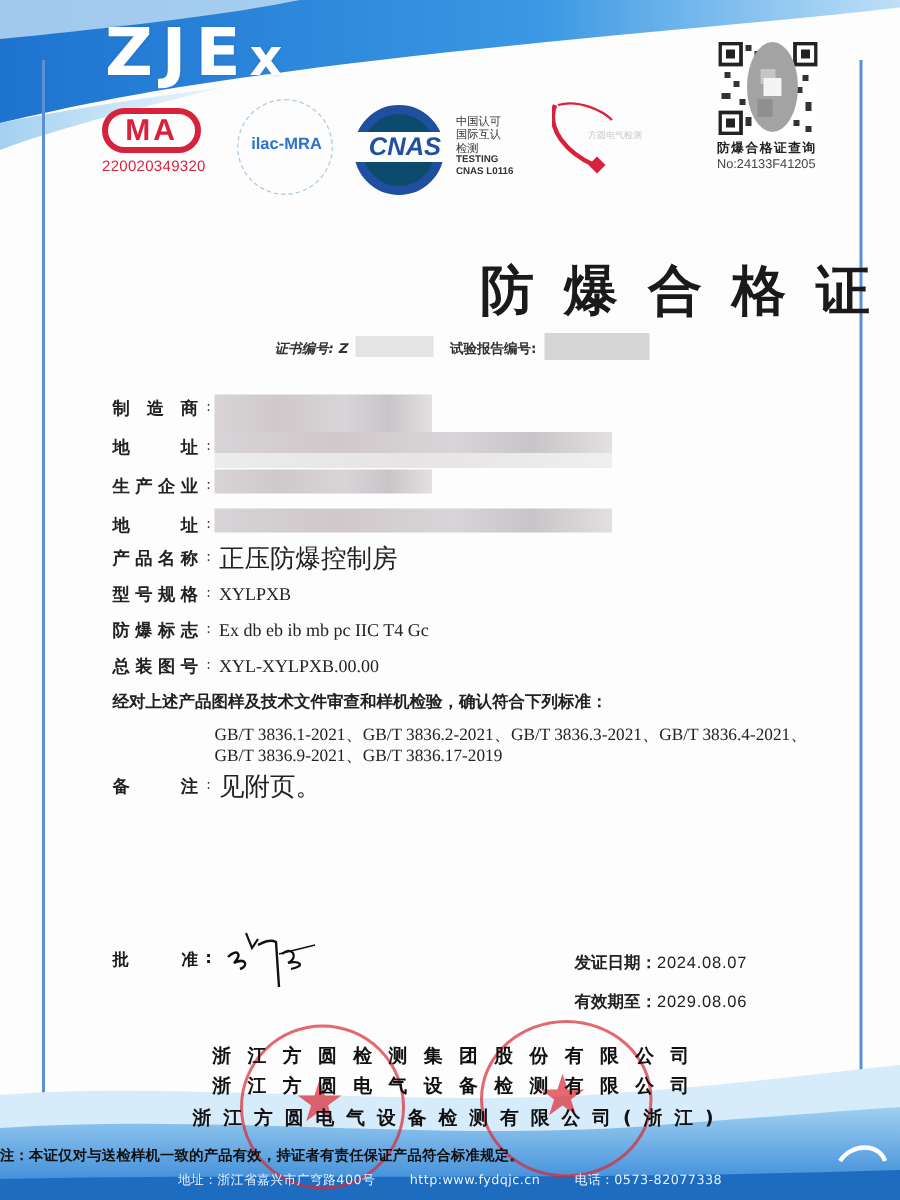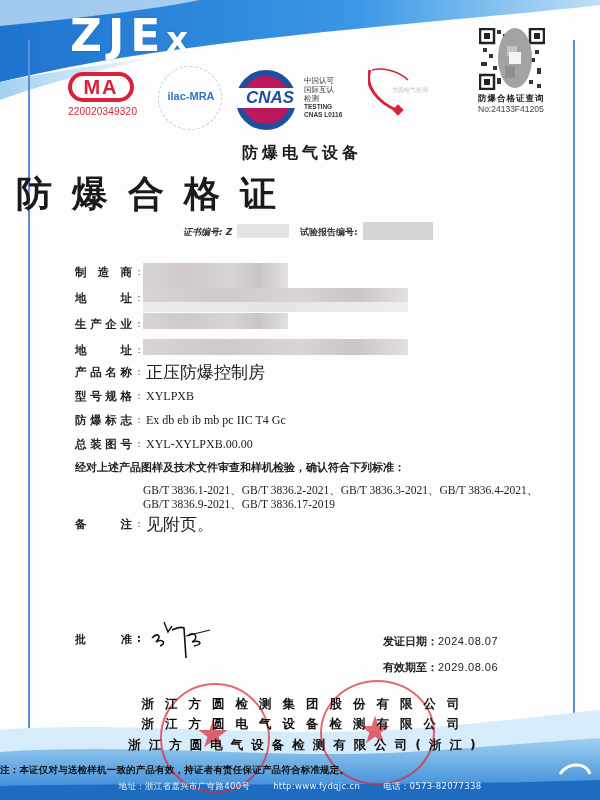--- a/index.html
+++ b/index.html
@@ -19,37 +19,37 @@
   .side-line.right { left: 573px; }
 
   
   .logo-cma { position: absolute; left: 68px; top: 72px; width: 70px; }
   .cma-box { width: 66px; height: 30px; border: 4px solid #d8213a; border-radius: 16px; color: #d8213a; font-weight: bold; font-size: 20px; text-align: center; line-height: 22px; letter-spacing: 2px; font-family: "Liberation Sans", sans-serif; }
   .cma-num { font-size: 10px; color: #d8213a; margin-top: 4px; font-family: "Liberation Sans", sans-serif; letter-spacing: 0.2px; }
 
   .logo-ilac { position: absolute; left: 158px; top: 66px; width: 64px; height: 64px; border-radius: 50%; border: 1px dashed #b5cde4; }
   .ilac-text { position: absolute; left: 0; top: 23px; width: 64px; text-align: center; font-size: 11px; color: #2d74c4; font-family: "Liberation Sans", sans-serif; font-weight: bold; }
 
-  .logo-cnas { position: absolute; left: 236px; top: 70px; width: 60px; height: 60px; border-radius: 50%; background: #be185d; border: 6px solid #1f4f9e; }
+  .logo-cnas { position: absolute; left: 236px; top: 70px; width: 60px; height: 60px; border-radius: 50%; background: #0c4a6e; border: 6px solid #1f4f9e; }
   .cnas-text { position: absolute; left: -8px; top: 12px; width: 72px; text-align: center; font-size: 17px; color: #1f4f9e; font-weight: bold; font-style: italic; font-family: "Liberation Sans", sans-serif; background: #fdfdfd; line-height: 20px; }
   .cnas-side { position: absolute; left: 304px; top: 76px; font-size: 7.5px; line-height: 9px; color: #333; }
   .cnas-side .en { font-weight: bold; font-family: "Liberation Sans", sans-serif; font-size: 6.5px; line-height: 8px; }
 
   .logo-fy { position: absolute; left: 368px; top: 66px; width: 90px; height: 52px; }
   .fy-text { position: absolute; left: 24px; top: 20px; font-size: 6px; color: #c8c8c8; }
 
   .qr { position: absolute; left: 479px; top: 28px; width: 66px; height: 62px; background:
       linear-gradient(90deg, #222 0 8px, transparent 8px 12px, #222 12px 16px, transparent 16px 100%),
       #888; }
   .qr-caption { position: absolute; left: 478px; top: 93px; font-size: 8.5px; color: #222; font-weight: bold; letter-spacing: 1px; }
   .qr-no { position: absolute; left: 478px; top: 104px; font-size: 8.5px; color: #444; font-family: "Liberation Sans", sans-serif; }
 
   
   .subtitle { position: absolute; left: 0; width: 600px; top: 143px; text-align: center; font-size: 16px; font-weight: bold; letter-spacing: 4px; padding-left: 4px; }
-  .title { position: absolute; left: 0; width: 600px; top: 170px; text-align: left; font-size: 36px; font-weight: bold; letter-spacing: 20px; padding-left: 16px; }
+  .title { position: absolute; left: 0; width: 600px; top: 170px; text-align: right; font-size: 36px; font-weight: bold; letter-spacing: 20px; padding-left: 16px; }
 
   .numbers { position: absolute; top: 226px; font-size: 9px; font-weight: bold; color: #333; }
   .numbers.cert { left: 183px; font-style: italic; }
   .numbers.report { left: 300px; }
   .blur-box { position: absolute; background: #dadada; }
 
   
   .field { position: absolute; left: 75px; font-size: 12px; display: flex; align-items: center; height: 18px; }
   .field .label { width: 57px; font-size: 11.5px; font-weight: bold; color: #222; display: flex; justify-content: space-between; }
   .field .colon { width: 14px; text-align: center; font-size: 9px; color: #333; }
@@ -158,21 +158,20 @@
         <rect x="18" y="50" width="4" height="6"></rect>
     </g>
     <ellipse cx="36" cy="30" rx="17" ry="30" fill="#a3a3a3"></ellipse>
     <rect x="28" y="18" width="10" height="10" fill="#c5c5c5"></rect>
     <rect x="30" y="24" width="12" height="12" fill="#f4f4f4"></rect>
     <rect x="26" y="38" width="10" height="12" fill="#8f8f8f"></rect>
   </svg>
   <div class="qr-caption">防爆合格证查询</div>
   <div class="qr-no">No:24133F41205</div>
 
-  <div class="subtitle">防爆电气设备</div>
   <div class="title">防爆合格证</div>
 
   <div class="numbers cert"><span>证书编号:</span> <span>Z</span></div>
   <div class="blur-box" style="left:237px;top:224px;width:52px;height:14px;background:#e4e4e4"></div>
   <div class="numbers report"><span>试验报告编号:</span></div>
   <div class="blur-box" style="left:363px;top:222px;width:70px;height:18px;background:#d6d6d6"></div>
 
   <div class="field" style="top:263px">
     <span class="label">
         <span>制</span>

